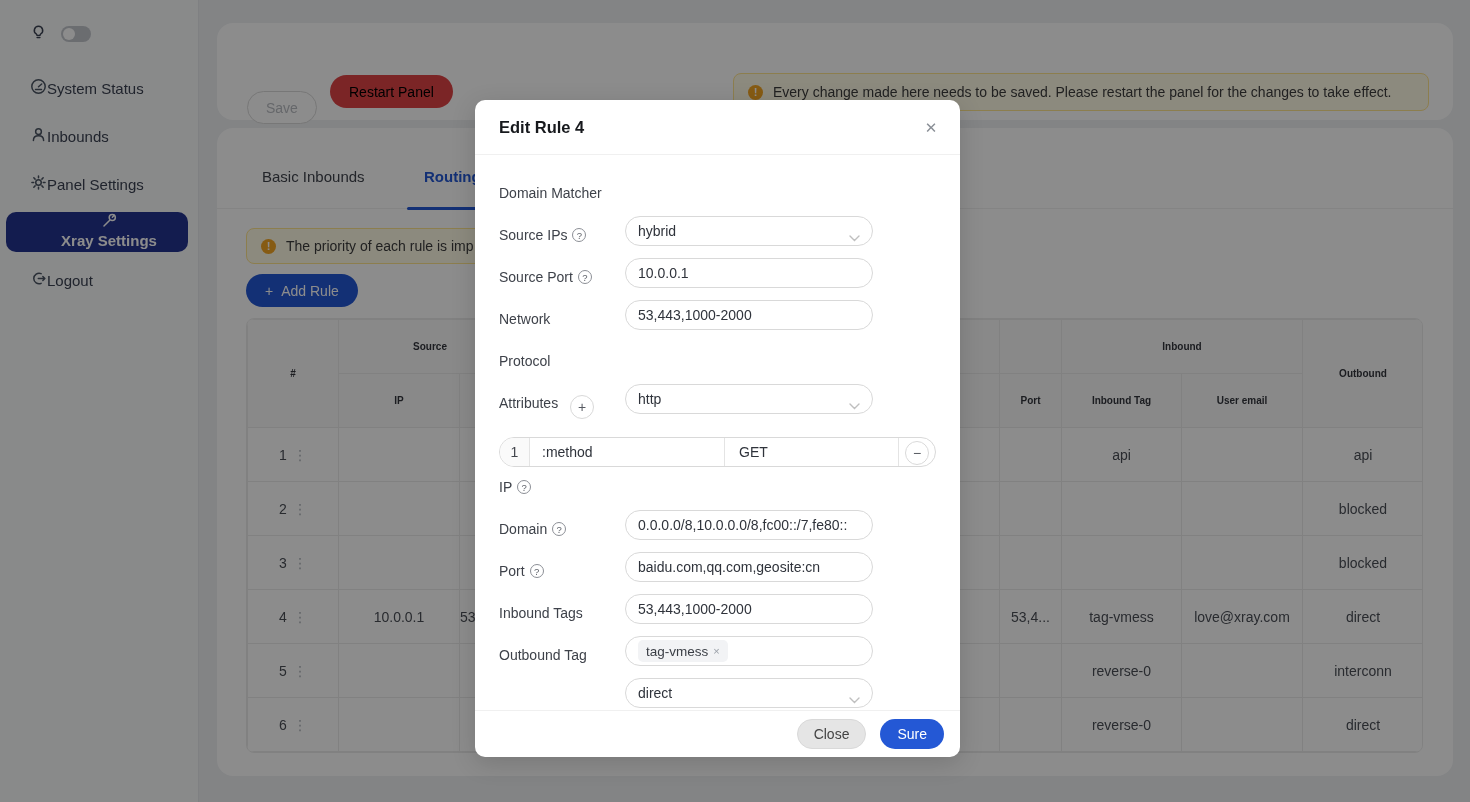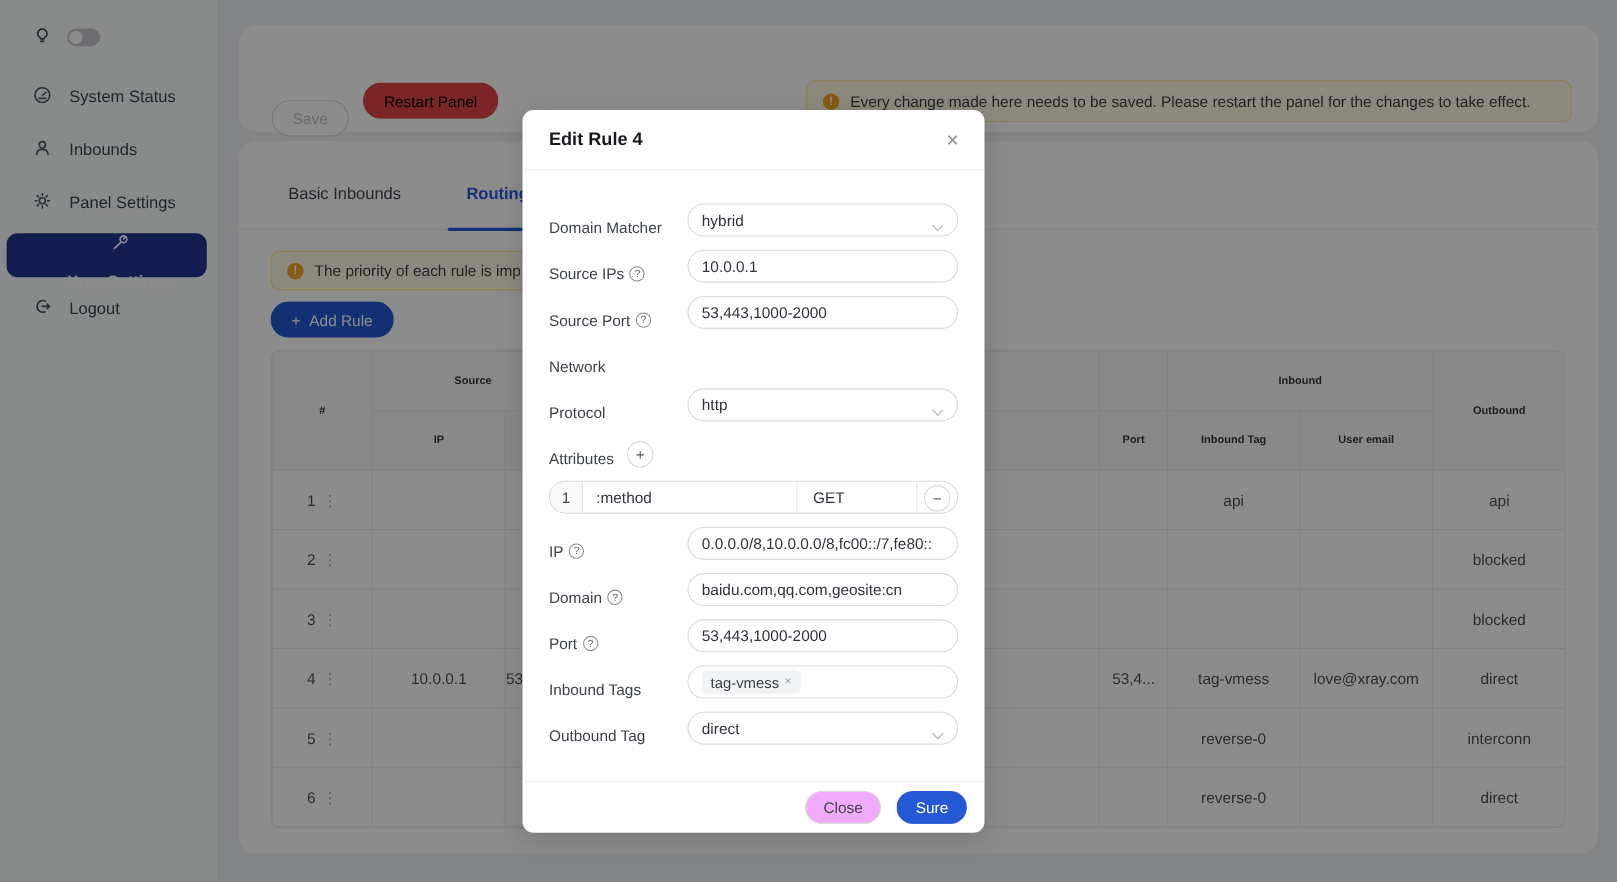--- a/index.html
+++ b/index.html
@@ -5,38 +5,38 @@
   * { margin:0; padding:0; box-sizing:border-box; }
   html,body { width:1470px; height:802px; overflow:hidden; }
   body { font-family:"Liberation Sans", sans-serif; background:#eef0f3; color:#333; font-size:14px; }
 
   
   .sidebar { position:absolute; left:0; top:0; width:199px; height:802px; background:#fafbfc; border-right:1px solid #e8eaed; }
   .theme-row { position:absolute; left:30px; top:24px; display:flex; align-items:center; gap:14px; }
   .switch { width:30px; height:16px; border-radius:8px; background:#c3c7cd; position:relative; cursor:pointer; }
   .switch .knob { position:absolute; left:2px; top:2px; width:12px; height:12px; border-radius:50%; background:#fff; }
   .menu { position:absolute; left:0; top:60px; width:100%; }
-  .menu-item { position:relative; height:40px; margin:8px 10px 8px 6px; display:flex; align-items:center; padding-left:24px; gap:16px; color:#3b4252; cursor:pointer; border-radius:10px; }
+  .menu-item { position:relative; height:40px; margin:8px 10px 8px 6px; display:flex; align-items:center; padding-left:24px; color:#3b4252; cursor:pointer; border-radius:10px; }
   .menu-item .mi-label { font-size:15px; }
   .menu-item svg { stroke:#4b5563; }
   .menu-item.active { background:#243390; color:#fff;flex-direction:column; }
   .menu-item.active svg { stroke:#fff; }
   .menu-item.active .mi-label { font-weight:bold; }
 
   
   .content { position:absolute; left:199px; top:0; right:0; bottom:0; }
   .card { position:absolute; background:#fff; border-radius:16px; }
   .topcard { left:18px; top:23px; width:1236px; height:97px; }
   .maincard { left:18px; top:128px; width:1236px; height:648px; }
 
   .btn { display:inline-flex; align-items:center; justify-content:center; height:33px; border-radius:17px; padding:0 18px; font-size:14px; cursor:pointer; border:1px solid transparent; white-space:nowrap; }
   .btn-disabled { border-color:#d9d9d9; color:#b9bcc2; background:#fff; cursor:not-allowed; }
   .btn-danger { background:#e04446; color:#000000; }
   .btn-primary { background:#2458d5; color:#fff; }
-  .btn-outline { background:#f0abfc; border-color:#d9d9d9; color:#444; }
+  .btn-outline { background:#e5e5e5; border-color:#d9d9d9; color:#444; }
 
   .save-btn { position:absolute; left:30px; top:68px; }
   .restart-btn { position:absolute; left:113px; top:52px; }
 
   .alert { display:flex; align-items:center; gap:10px; background:#fffbe6; border:1px solid #ffe58f; border-radius:8px; padding:0 14px; font-size:14px; color:#3d3d3d; }
   .alert-top { position:absolute; left:516px; top:50px; width:696px; height:38px; }
   .alert-routing { position:absolute; left:29px; top:100px; width:520px; height:36px; }
   .warn-ico { width:15px; height:15px; border-radius:50%; background:#f5a623; color:#fff; font-size:11px; font-weight:bold; display:flex; align-items:center; justify-content:center; flex:0 0 auto; }
 
   
@@ -52,29 +52,29 @@
   .table-wrap { position:absolute; left:29px; top:190px; width:1177px; border-radius:8px; overflow:hidden; border:1px solid #ececec; }
   table { border-collapse:collapse; table-layout:fixed; width:1176px; }
   th, td { border:1px solid #ececec; text-align:center; font-weight:normal; overflow:hidden; white-space:nowrap; }
   thead th { background:#fafafa; color:#33363d; font-weight:bold; font-size:10px; height:54px; }
   tbody td { height:54px; color:#4b4f57; font-size:14px; background:#fff; }
   .numcell-inner { display:flex; align-items:center; justify-content:center; gap:6px; }
   .dots { color:#adb2ba; font-size:14px; letter-spacing:0; cursor:grab; }
 
   
   .overlay { position:absolute; inset:0; background:rgba(0,0,0,0.45); z-index:10; }
-  .modal { position:absolute; left:475px; top:100px; width:420px; height:657px; background:#fff; border-radius:10px; z-index:11; box-shadow:0 6px 24px rgba(0,0,0,.15); }
+  .modal { position:absolute; left:475px; top:100px; width:485px; height:657px; background:#fff; border-radius:10px; z-index:11; box-shadow:0 6px 24px rgba(0,0,0,.15); }
   .modal-header { position:absolute; left:0; top:0; right:0; height:55px; border-bottom:1px solid #f0f0f0; display:flex; align-items:center; padding:0 24px; }
   .modal-title { font-size:16.5px; font-weight:bold; color:#17191d; }
   .modal-close { position:absolute; right:18px; top:17px; width:22px; height:22px; display:flex; align-items:center; justify-content:center; color:#8a8f96; font-size:15px; cursor:pointer; }
   .modal-body { position:absolute; left:0; top:55px; right:0; bottom:47px; padding:30px 24px 0; }
-  .field { display:flex; align-items:flex-end; height:30px; margin-bottom:12px; }
+  .field { display:flex; align-items:flex-start; height:30px; margin-bottom:12px; }
   .flabel { width:126px; flex:0 0 auto; display:flex; align-items:center; gap:5px; color:#3e424a; font-size:14px; }
   .help { width:14px; height:14px; border-radius:50%; border:1px solid #8c8f96; color:#5a5e66; font-size:9.5px; display:inline-flex; align-items:center; justify-content:center; cursor:pointer; }
-  .control { position:relative; width:248px; height:30px; border:1px solid #d9d9d9; border-radius:15px; display:flex; align-items:center; padding:0 12px; font-size:14px; color:#2f333b; background:#fff; overflow:hidden; }
+  .control { position:relative; width:248px; height:30px; border:1px solid #d9d9d9; border-radius:15px; display:flex; align-items:center; padding:0 12px; font-size:14px; color:#2f333b; background:#fff; overflow:hidden;margin-top:31px; }
   .control input { border:none; outline:none; width:100%; font:inherit; color:inherit; background:transparent; }
   .select { cursor:pointer; }
   .select .chev { position:absolute; right:12px; top:12px; }
   .plus-btn { width:24px; height:24px; border-radius:50%; border:1px solid #d9d9d9; display:inline-flex; align-items:center; justify-content:center; color:#565a61; font-size:14px; margin-left:12px; cursor:pointer; background:#fff; }
   .attr-row { width:443px; height:30px; border:1px solid #d9d9d9; border-radius:15px; display:flex; align-items:stretch; overflow:hidden; }
   .attr-num { width:30px; flex:0 0 auto; background:#fafafa; border-right:1px solid #e4e4e4; display:flex; align-items:center; justify-content:center; color:#44474e; }
   .attr-key { width:195px; flex:0 0 auto; border-right:1px solid #e4e4e4; display:flex; align-items:center; padding:0 12px; }
   .attr-val { flex:1 1 auto; border-right:1px solid #e4e4e4; display:flex; align-items:center; padding:0 14px; }
   .attr-key input, .attr-val input { border:none; outline:none; width:100%; font:inherit; color:#2f333b; }
   .minus-btn { width:24px; height:24px; margin:2px 6px 0 6px; align-self:center; border-radius:50%; border:1px solid #d9d9d9; display:flex; align-items:center; justify-content:center; color:#565a61; font-size:14px; cursor:pointer; background:#fff; flex:0 0 auto; }

